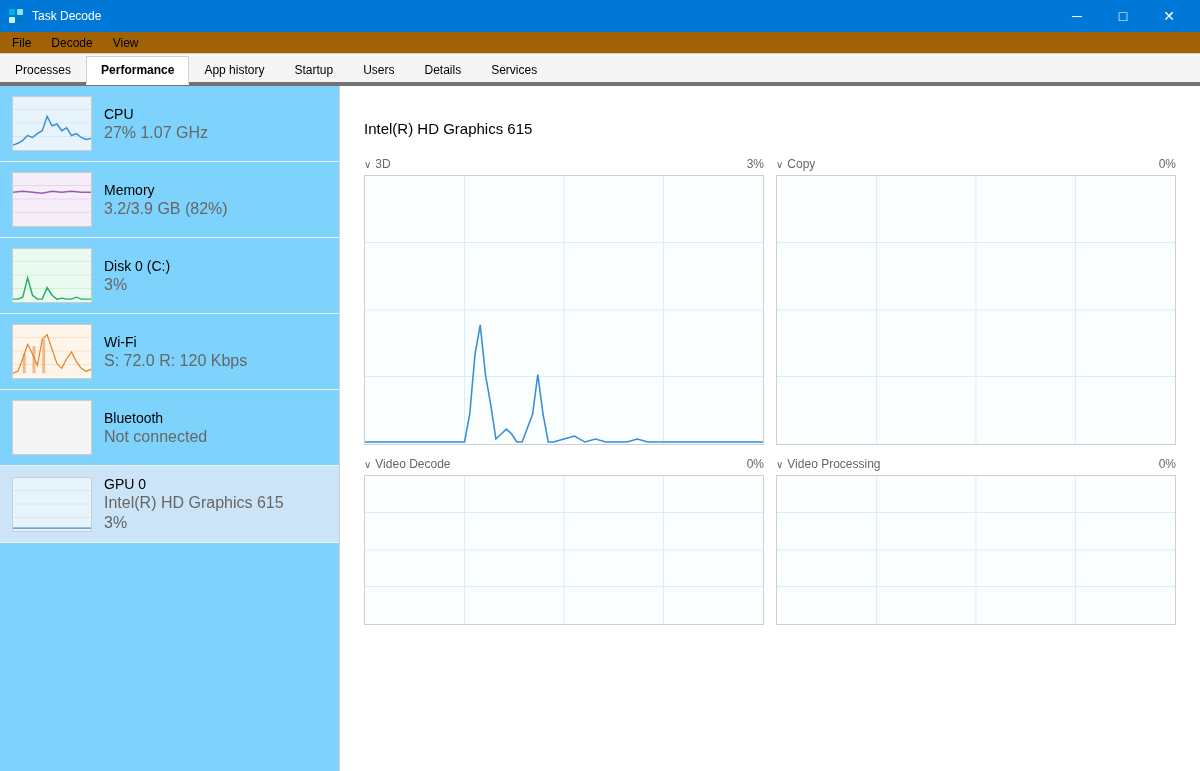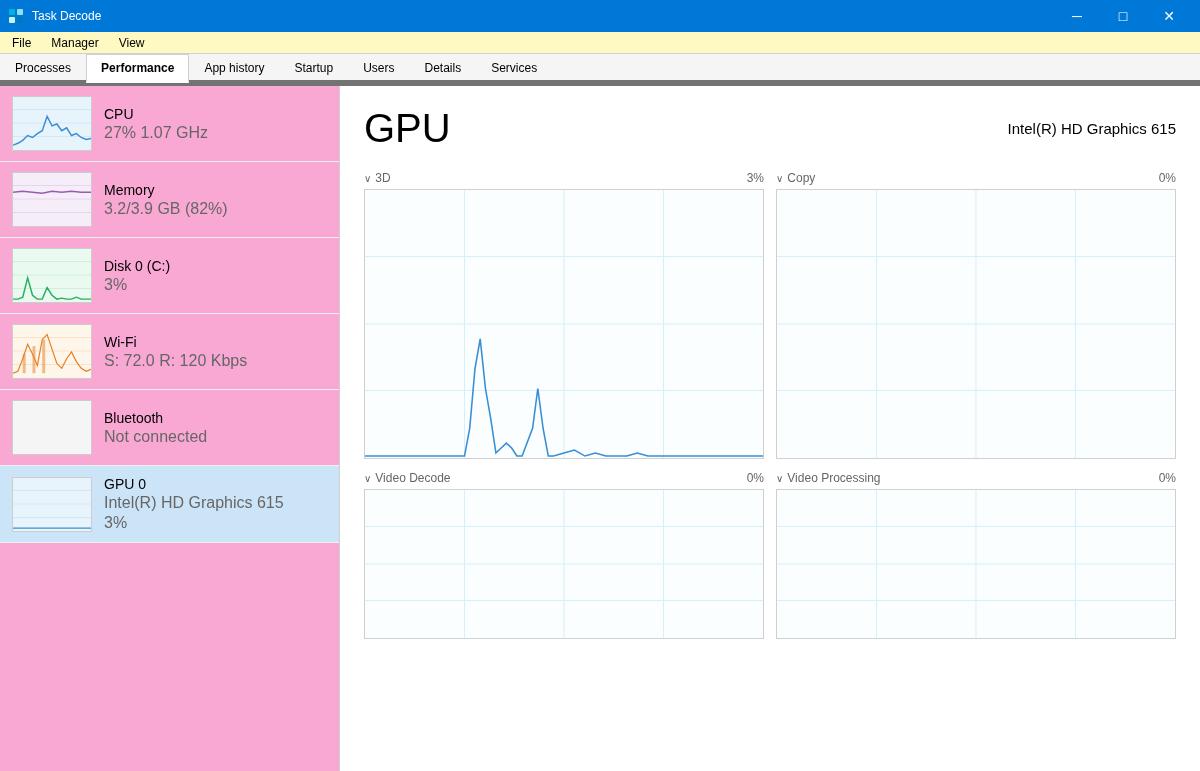--- a/index.html
+++ b/index.html
@@ -39,39 +39,39 @@
       height: 32px;
       font-size: 14px;
       cursor: pointer;
       display: flex;
       align-items: center;
       justify-content: center;
     }
 
     
     .menu-bar {
-      background: #fef9c3;
+      background: #a16207;
       border-bottom: 1px solid #d0d0d0;
       height: 22px;
       display: flex;
       align-items: center;
       padding: 0 4px;
       gap: 4px;
     }
     .menu-item {
       font-size: 12px;
       color: #000;
       padding: 2px 8px;
       cursor: pointer;
     }
 
     
     .tab-bar {
       background: #f5f5f5;
-      border-bottom: 6px solid #737373;
+      border-bottom: 4px solid #737373;
       height: 32px;
       display: flex;
       align-items: flex-end;
       padding: 0 0 0 0;
     }
     .tab {
       font-size: 12px;
       color: #000;
       padding: 6px 14px;
       cursor: pointer;
@@ -108,21 +108,21 @@
       display: flex;
       height: calc(771px - 32px - 22px - 32px);
       background: #ffffff;
     }
 
     
     .sidebar {
       width: 340px;
       border-right: 1px solid #d0d0d0;
       overflow-y: auto;
-      background: #f9a8d4;
+      background: #7dd3fc;
     }
     .sidebar-item {
       display: flex;
       align-items: center;
       padding: 10px 12px;
       cursor: pointer;
       border-bottom: 1px solid #f0f0f0;
       gap: 12px;
     }
     .sidebar-item.active { background: #cce4f7; }
@@ -242,21 +242,21 @@
   </div>
   <div class="title-bar-controls">
     <button class="title-bar-btn">─</button>
     <button class="title-bar-btn">□</button>
     <button class="title-bar-btn close">✕</button>
   </div>
 </div>
 
 <div class="menu-bar">
   <span class="menu-item">File</span>
-  <span class="menu-item">Manager</span>
+  <span class="menu-item">Decode</span>
   <span class="menu-item">View</span>
 </div>
 
 <div class="tab-bar">
   <div class="tab">Processes</div>
   <div class="tab active">Performance</div>
   <div class="tab">App history</div>
   <div class="tab">Startup</div>
   <div class="tab">Users</div>
   <div class="tab">Details</div>
@@ -368,21 +368,20 @@
         <div class="sidebar-subtitle">Intel(R) HD Graphics 615</div>
         <div class="sidebar-subtitle">3%</div>
       </div>
     </div>
 
   </div>
 
   <div class="right-panel">
 
     <div class="gpu-header">
-      <div class="gpu-title">GPU</div>
       <div class="gpu-subtitle">Intel(R) HD Graphics 615</div>
     </div>
 
     <div class="charts-grid">
 
       <div class="chart-section">
         <div class="chart-label-row">
           <span class="chart-label">
             <span style="font-size:10px;">∨</span>
             3D

